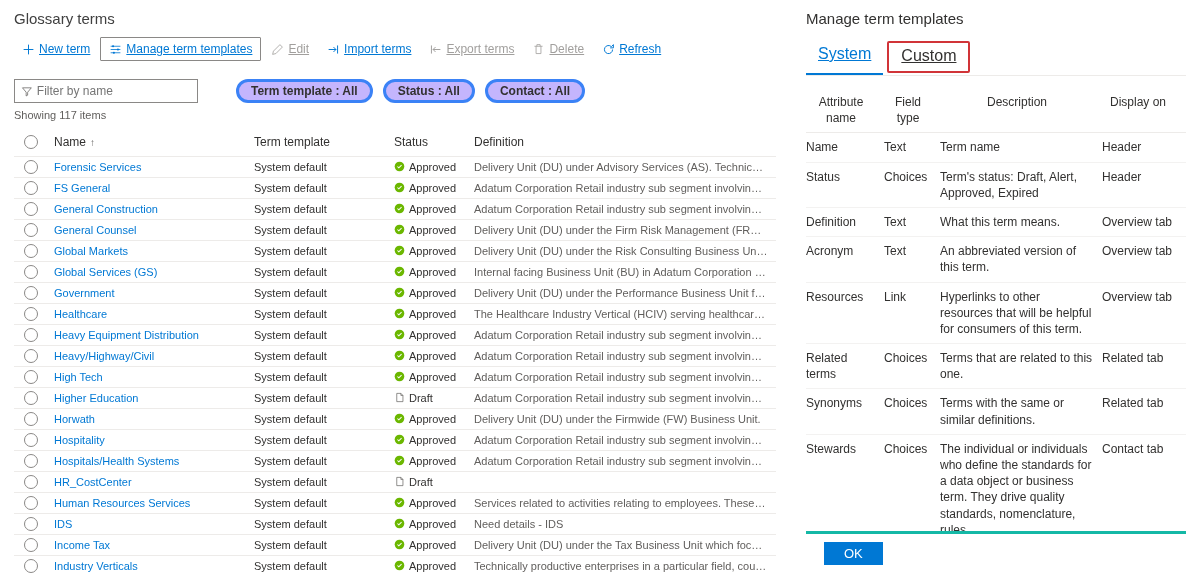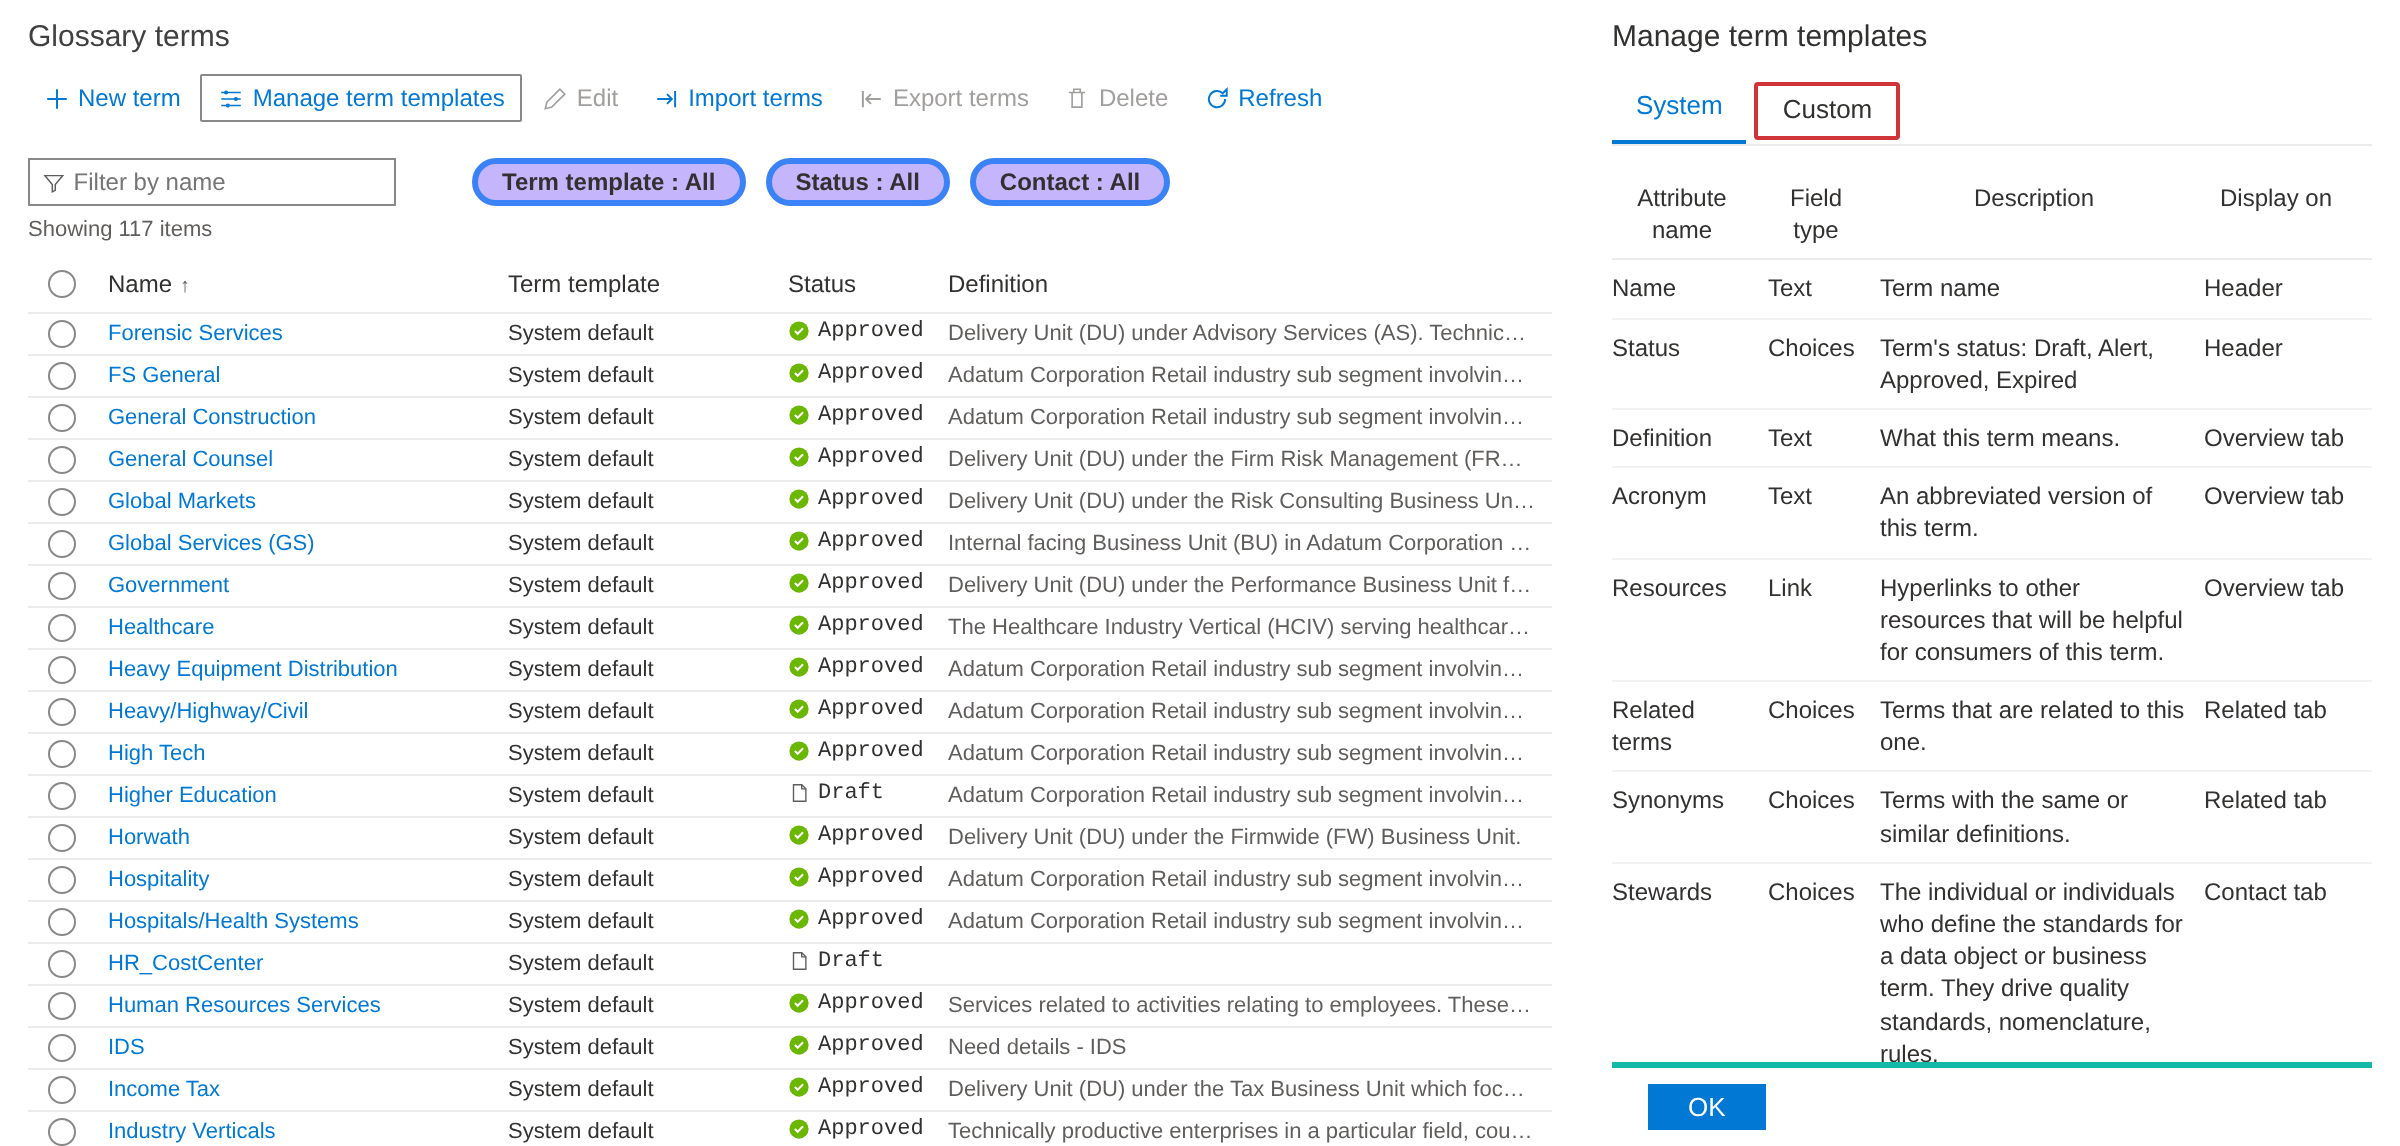--- a/index.html
+++ b/index.html
@@ -2,21 +2,21 @@
 <html><head>
 <meta charset="utf-8">
 <style>
 * { box-sizing: border-box; margin: 0; padding: 0; }
 body { font-family: "Segoe UI", Arial, sans-serif; font-size: 12px; color: #323130; background: #fff; width: 1200px; height: 573px; overflow: hidden; position: relative; }
 
 .main-area { width: 790px; height: 573px; padding: 10px 14px 0 14px; overflow: hidden; }
 .page-title { font-size: 15px; font-weight: 400; color: #404040; margin-bottom: 10px; }
 
 .toolbar { display: flex; align-items: center; gap: 2px; margin-bottom: 18px; }
-.tbtn { display: flex; align-items: center; gap: 4px; padding: 4px 8px; font-size: 12px; color: #0078d4; cursor: pointer; }
+.tbtn { display: flex; align-items: center; gap: 4px; padding: 4px 8px; font-size: 12px; color: #0078d4; cursor: pointer; text-decoration: underline; }
 .tbtn.disabled { color: #a19f9d; justify-content: center; }
 .tbtn svg { width: 13px; height: 13px; }
 .tbtn.disabled svg { stroke: #a19f9d; fill: #a19f9d; }
 .tbtn-box { border: 1px solid #8a8886; border-radius: 1px; }
 
 .filters-row { display: flex; align-items: center; gap: 10px; margin-bottom: 6px; }
 .filter-input-wrap { display: flex; align-items: center; border: 1px solid #8a8886; width: 184px; height: 24px; padding: 0 6px; }
 .filter-input-wrap svg { width: 13px; height: 13px; stroke: #605e5c; fill: none; }
 .filter-input { border: none; outline: none; font-size: 12px; margin-left: 4px; width: 100%; color: #333; }
 .pill { border: 3px solid #3b82f6; border-radius: 12px; padding: 2px 12px; font-size: 12px; color: #323130; background: #c4b5fd; cursor: pointer; font-weight: bold; }
@@ -24,28 +24,28 @@
 .items-count { font-size: 11px; color: #605e5c; margin-bottom: 6px; }
 
 .table { width: 100%; }
 .thead, .trow { display: grid; grid-template-columns: 40px 200px 140px 80px 1fr; align-items: center; border-bottom: 1px solid #edebe9; }
 .thead { height: 30px; font-size: 12px; color: #323130; font-weight: 400; }
 .trow { height: 21px; font-size: 11px; color: #323130; }
 .cell { white-space: nowrap; overflow: hidden; text-overflow: ellipsis; padding-right: 8px; }
 .cell.name a { color: #0078d4; text-decoration: none; }
 .cell.def { color: #605e5c; }
 .chk { width: 14px; height: 14px; border: 1px solid #8a8886; border-radius: 50%; margin-left: 10px; }
-.status-cell { display: flex; gap: 4px; font-family: Liberation Mono, monospace; }
+.status-cell { display: flex; align-items: center; gap: 4px; }
 .status-cell svg { width: 11px; height: 11px; }
 .sort-arrow { font-size: 10px; margin-left: 4px; color: #605e5c; }
 
 .side-panel { position: absolute; top: 0; right: 14px; width: 380px; height: 573px; background: #fff; padding: 10px 0 0 0; }
 .side-title { font-size: 15px; font-weight: 400; color: #323130; margin-bottom: 14px; }
 .tabstrip { display: flex; gap: 0; border-bottom: 1px solid #edebe9; margin-bottom: 12px; }
-.tab { padding: 4px 12px 6px 12px; font-size: 13px; color: #323130; cursor: pointer; }
+.tab { padding: 4px 12px 6px 12px; font-size: 16px; color: #323130; cursor: pointer; text-decoration: underline; }
 .tab.active { color: #0078d4; border-bottom: 2px solid #0078d4; }
 .tab-highlight { border: 2px solid #d13438; border-radius: 2px; margin-left: 4px; margin-bottom: 2px; }
 
 .attr-table { width: 100%; font-size: 12px; }
 .attr-head, .attr-row { display: grid; grid-template-columns: 78px 56px 162px 80px; gap: 0; padding: 6px 0; }
 .attr-head { font-weight: 400; color: #323130; border-bottom: 1px solid #edebe9; text-align: center; }
 .attr-row { border-bottom: 1px solid #f3f2f1; align-items: start; }
 .attr-cell { padding-right: 8px; line-height: 1.35; }
 .attr-cell.desc { color: #323130; }
 

